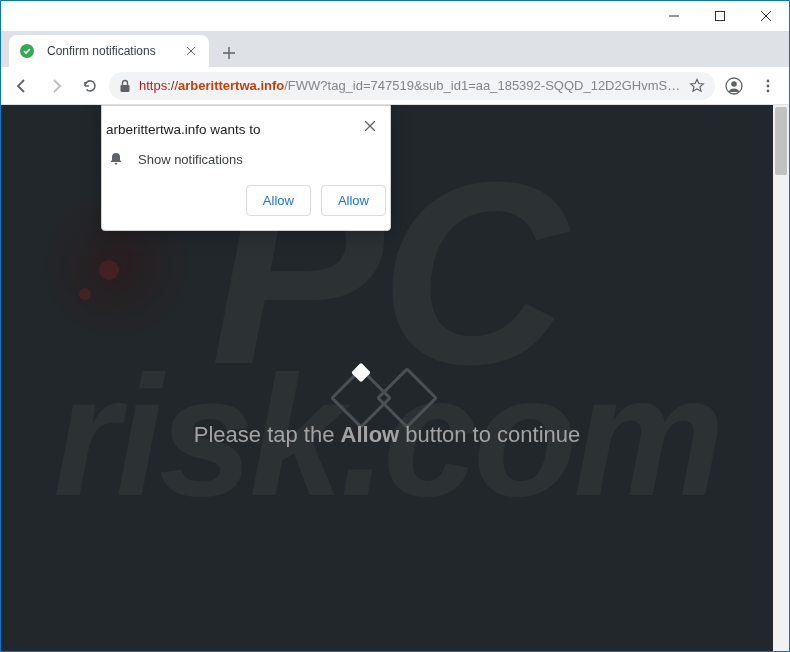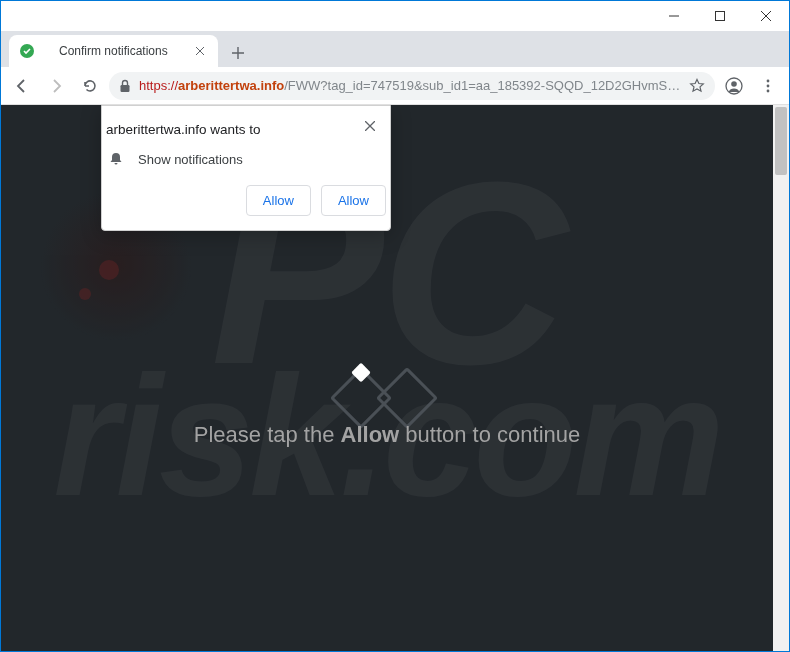--- a/index.html
+++ b/index.html
@@ -7,21 +7,21 @@
 .window{width:790px;height:652px;background:#fff;border:1px solid #0078d7;display:flex;flex-direction:column}
 
 
 .titlebar{height:30px;background:#fff;display:flex;align-items:stretch;justify-content:flex-end}
 .title-spacer{flex:1}
 .win-btn{width:46px;display:flex;align-items:center;justify-content:center;color:#333}
 .win-btn svg{display:block}
 
 
 .tabstrip{height:36px;background:#dee1e6;display:flex;align-items:flex-end;padding-left:8px}
-.tab{display:flex;align-items:center;height:32px;background:#fff;border-radius:8px 8px 0 0;padding:0 10px;margin-top:4px;min-width:200px;max-width:220px;gap:24px;font-size:12px;color:#3c4043}
+.tab{display:flex;align-items:center;height:32px;background:#fff;border-radius:8px 8px 0 0;padding:0 10px;margin-top:4px;min-width:200px;max-width:220px;gap:12px;font-size:12px;color:#3c4043}
 .tab .favicon{width:16px;height:16px;display:flex;align-items:center;justify-content:center}
 .tab-title{flex:1;white-space:nowrap;overflow:hidden;text-overflow:ellipsis}
 .tab-close{width:16px;height:16px;display:flex;align-items:center;justify-content:center;color:#5f6368;font-size:14px;border-radius:50%}
 .newtab{width:28px;height:28px;display:flex;align-items:center;justify-content:center;color:#5f6368;font-size:16px;margin-left:6px;border-radius:50%}
 
 
 .toolbar{height:38px;background:#fff;border-bottom:1px solid #e0e0e0;display:flex;align-items:center;padding:0 6px;gap:4px}
 .nav-btn{width:30px;height:30px;display:flex;align-items:center;justify-content:center;color:#5f6368;border-radius:50%}
 .nav-btn[data-disabled="true"]{color:#bdbdbd}
 .omnibox{flex:1;height:28px;background:#f1f3f4;border-radius:14px;display:flex;align-items:center;padding:0 10px;gap:8px;font-size:13px;color:#202124;overflow:hidden}

